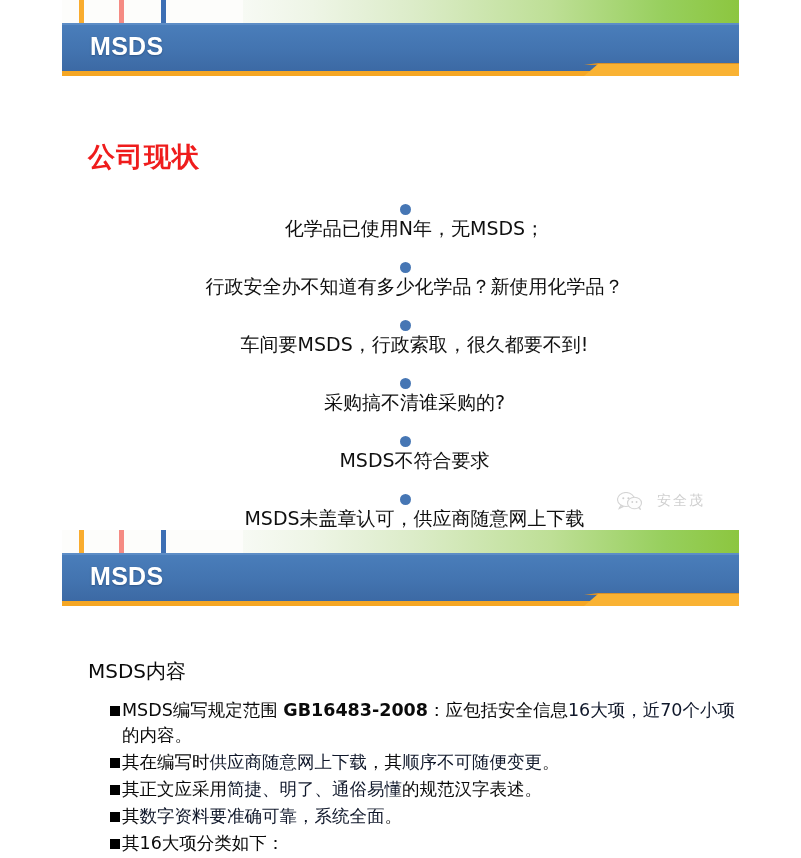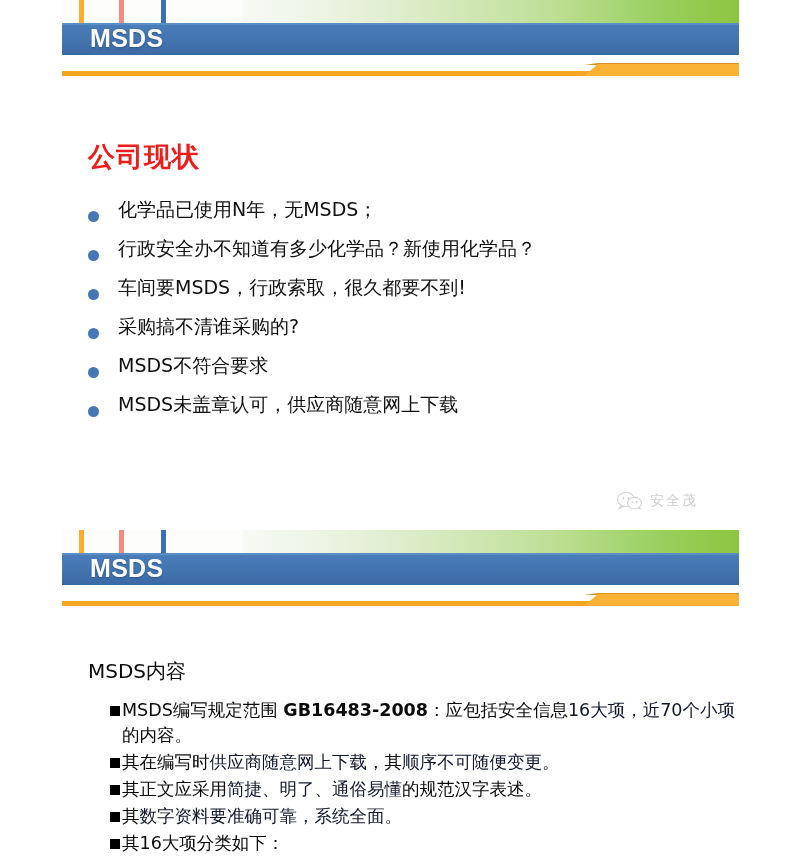--- a/index.html
+++ b/index.html
@@ -63,21 +63,21 @@
   .tick-orange { left: 79px;  background: #f9ac2e; }
   .tick-pink   { left: 119px; background: #f58b83; }
   .tick-blue   { left: 161px; background: #3d6fb4; width: 5px; }
 
   
   .title-bar {
     position: absolute;
     left: 62px;
     right: 62px;
     top: 23px;
-    height: 32px;
+    height: 48px;
     background: linear-gradient(to bottom, #4a7ebb 0%, #4374b0 55%, #3c69a4 100%);
   }
   .title-bar::before {
     content: "";
     position: absolute;
     left: 0; right: 0; top: 0;
     height: 2px;
     background: #5d8dc6;
   }
   .title-text {
@@ -133,23 +133,24 @@
   }
 
   .bullets {
     position: absolute;
     left: 88px;
     top: 196px;
     right: 60px;
   }
   .bullet-row {
     display: flex;
-    align-items: flex-end;
+    align-items: center;
     margin-bottom: 13px;
     min-height: 24px;
+    flex-direction: column;
   }
   .bullet-dot {
     width: 11px;
     height: 11px;
     border-radius: 50%;
     background: #4676b4;
     flex: 0 0 auto;
     margin-top: 8px;
     margin-right: 19px;
   }
@@ -164,21 +165,21 @@
   .watermark {
     position: absolute;
     left: 617px;
     top: 492px;
     display: flex;
     align-items: center;
     opacity: 0.42;
   }
   .watermark svg { display: block; }
   .watermark-text {
-    margin-left: 7px;
+    margin-left: 14px;
     font-size: 14px;
     color: #8d8d8d;
     font-family: "DejaVu Sans", "Liberation Sans", sans-serif;
     letter-spacing: 2px;
     text-align: center;
   }
 
   
   .s2-title {
     position: absolute;

